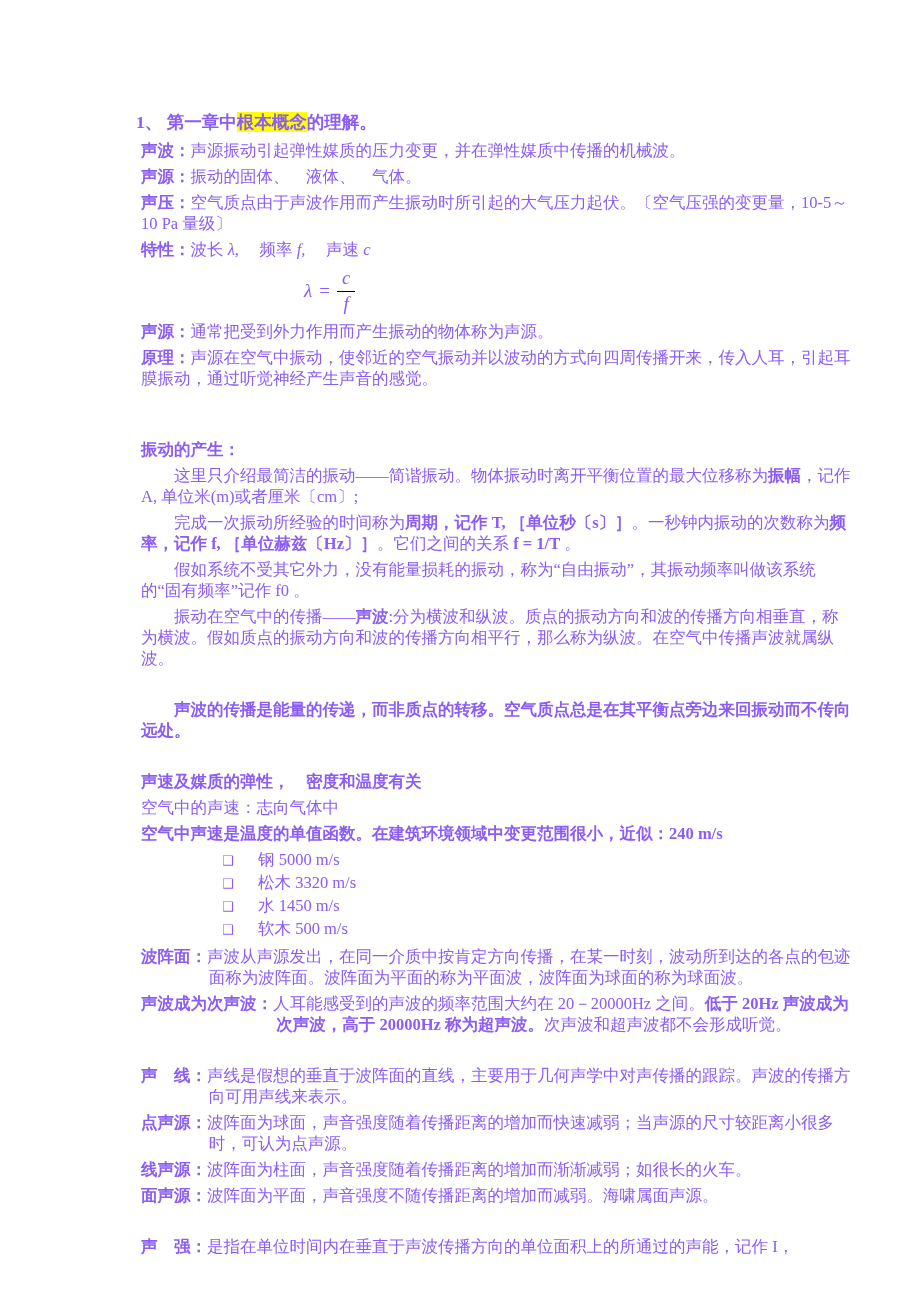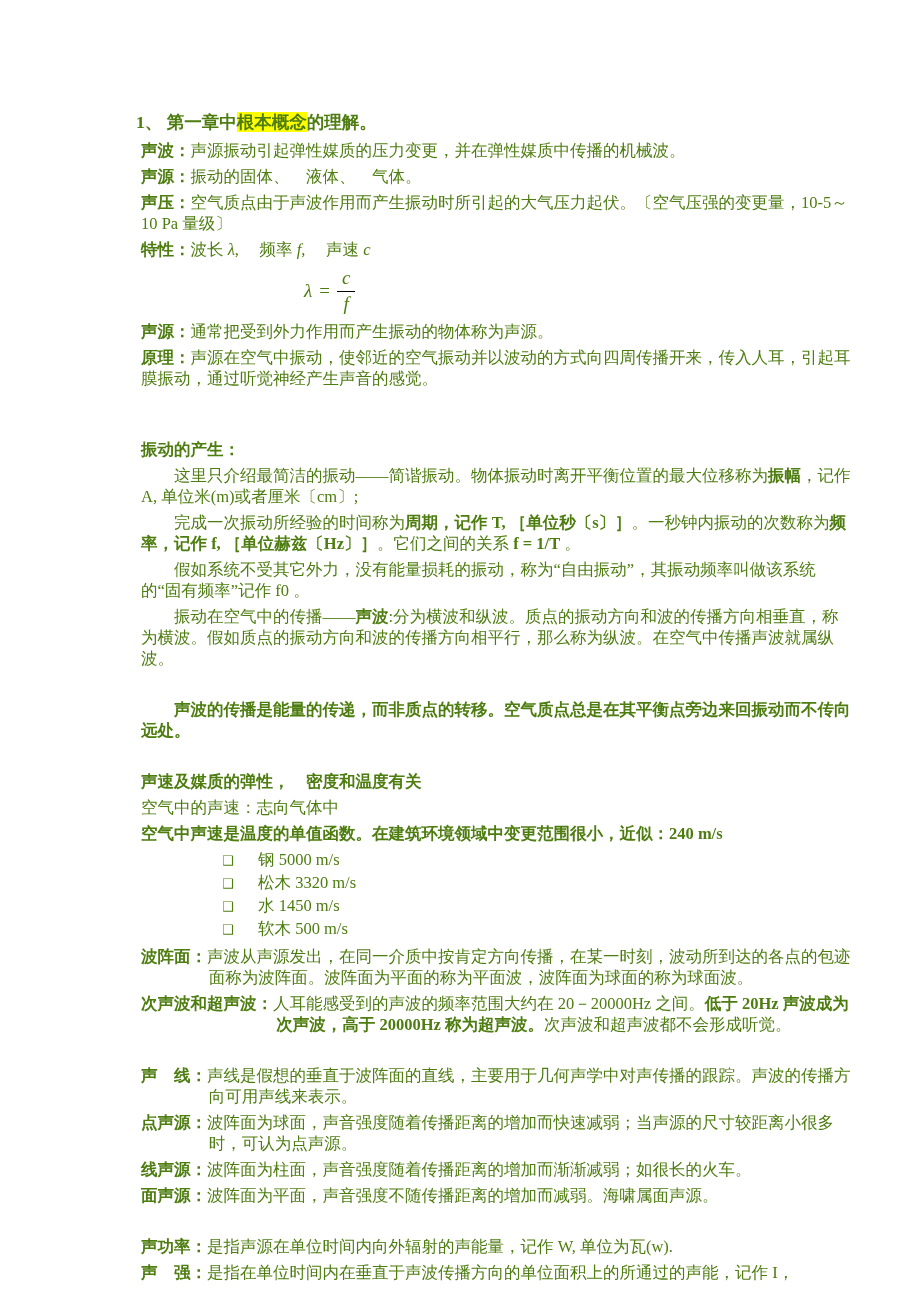--- a/index.html
+++ b/index.html
@@ -2,21 +2,21 @@
 <html><head>
 <meta charset="utf-8">
 <style>
   html, body { margin: 0; padding: 0; background: #ffffff; }
   .page {
     position: relative;
     width: 920px;
     height: 1302px;
     box-sizing: border-box;
     background: #ffffff;
-    color: #4d7c0f;
+    color: #8b5cf6;
     padding: 110px 64px 40px 136px;
     overflow: hidden;
     font-family: "Liberation Serif", "DejaVu Serif", serif;
     font-size: 16.5px;
     line-height: 21px;
   }
   .p { margin: 5px; }
   .heading {
     font-size: 17.5px;
     font-weight: bold;
@@ -73,23 +73,22 @@
       <div class="p first-indent"><span class="b">声波的传播是能量的传递，而非质点的转移。空气质点总是在其平衡点旁边来回振动而不传向远处。</span></div>
       <div class="spacer"></div>
       <div class="p"><span class="b">声速及媒质的弹性，　密度和温度有关</span></div>
       <div class="p"><span>空气中的声速：志向气体中</span></div>
       <div class="p"><span class="b">空气中声速是温度的单值函数。在建筑环境领域中变更范围很小，近似：240 m/s</span></div>
       <div class="list-item"><span class="bullet">❑</span><span>钢  5000 m/s</span></div>
       <div class="list-item"><span class="bullet">❑</span><span>松木  3320 m/s</span></div>
       <div class="list-item"><span class="bullet">❑</span><span>水  1450 m/s</span></div>
       <div class="list-item"><span class="bullet">❑</span><span>软木  500 m/s</span></div>
       <div class="p hang4"><span class="b">波阵面：</span><span>声波从声源发出，在同一介质中按肯定方向传播，在某一时刻，波动所到达的各点的包迹面称为波阵面。波阵面为平面的称为平面波，波阵面为球面的称为球面波。</span></div>
-      <div class="p hang8"><span class="b">次声波和超声波：</span><span>人耳能感受到的声波的频率范围大约在 20－20000Hz 之间。</span><span class="b">低于 20Hz 声波成为次声波，高于 20000Hz 称为超声波。</span><span>次声波和超声波都不会形成听觉。</span></div>
+      <div class="p hang8"><span class="b">声波成为次声波：</span><span>人耳能感受到的声波的频率范围大约在 20－20000Hz 之间。</span><span class="b">低于 20Hz 声波成为次声波，高于 20000Hz 称为超声波。</span><span>次声波和超声波都不会形成听觉。</span></div>
       <div class="spacer"></div>
       <div class="p hang4"><span class="b">声　线：</span><span>声线是假想的垂直于波阵面的直线，主要用于几何声学中对声传播的跟踪。声波的传播方向可用声线来表示。</span></div>
       <div class="p hang4"><span class="b">点声源：</span><span>波阵面为球面，声音强度随着传播距离的增加而快速减弱；当声源的尺寸较距离小很多时，可认为点声源。</span></div>
       <div class="p hang4"><span class="b">线声源：</span><span>波阵面为柱面，声音强度随着传播距离的增加而渐渐减弱；如很长的火车。</span></div>
       <div class="p hang4"><span class="b">面声源：</span><span>波阵面为平面，声音强度不随传播距离的增加而减弱。海啸属面声源。</span></div>
       <div class="spacer"></div>
-      <div class="p hang4"><span class="b">声功率：</span><span>是指声源在单位时间内向外辐射的声能量，记作 W, 单位为瓦(w).</span></div>
       <div class="p hang4"><span class="b">声　强：</span><span>是指在单位时间内在垂直于声波传播方向的单位面积上的所通过的声能，记作 I，</span></div>
     </div>
 </div>
 
 </body></html>

